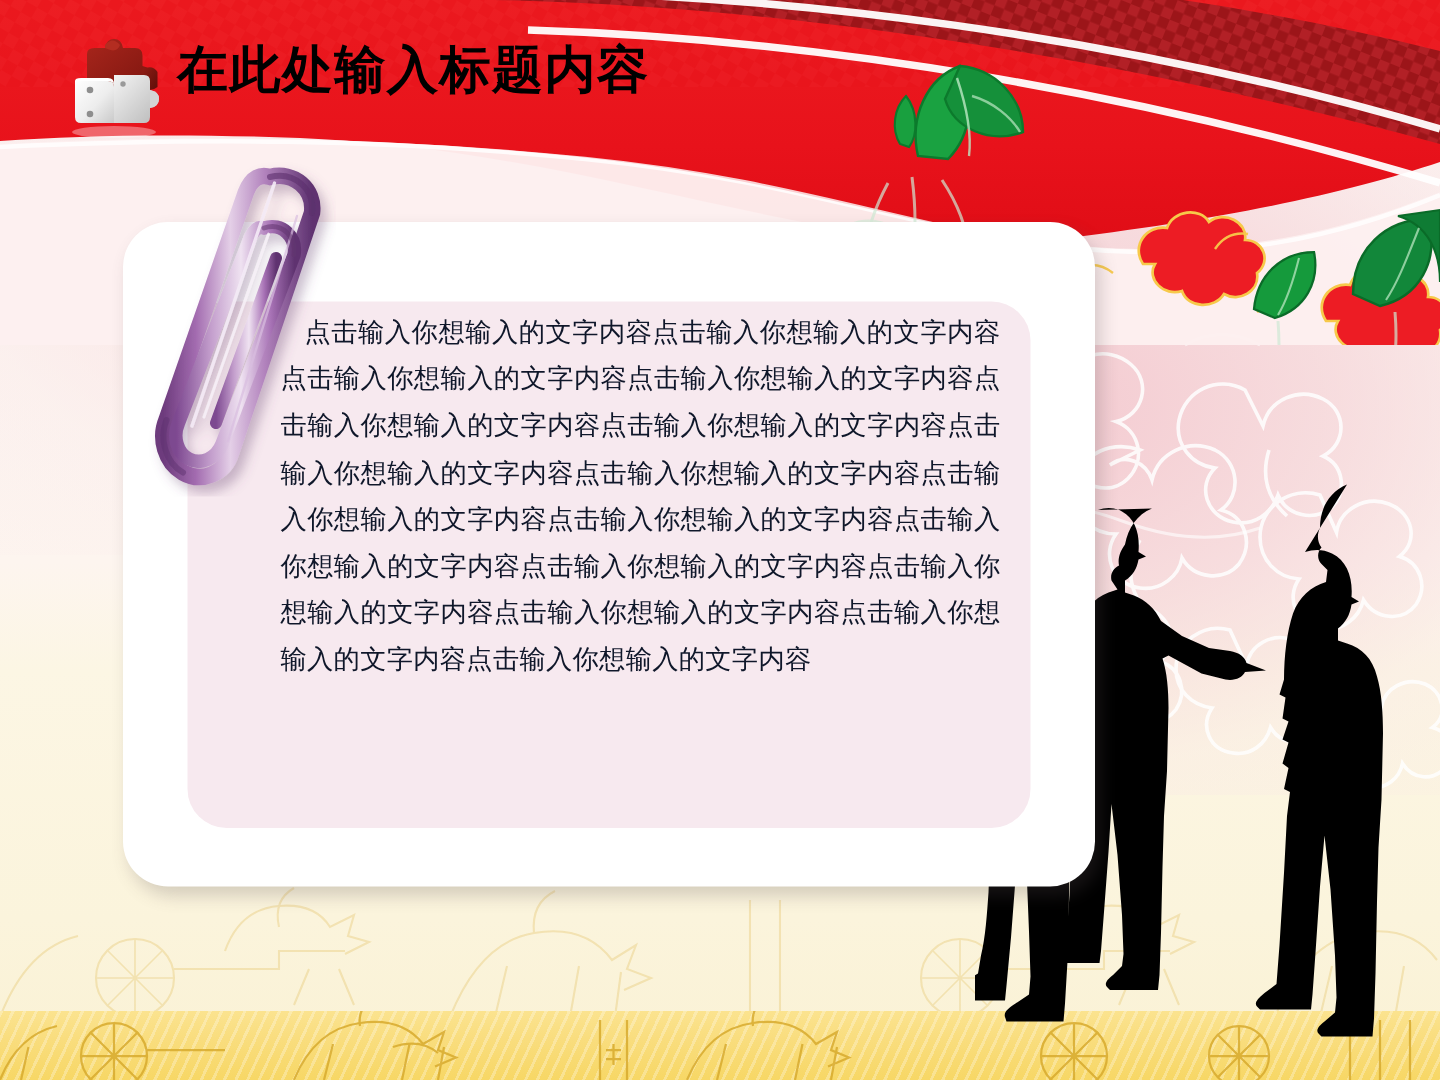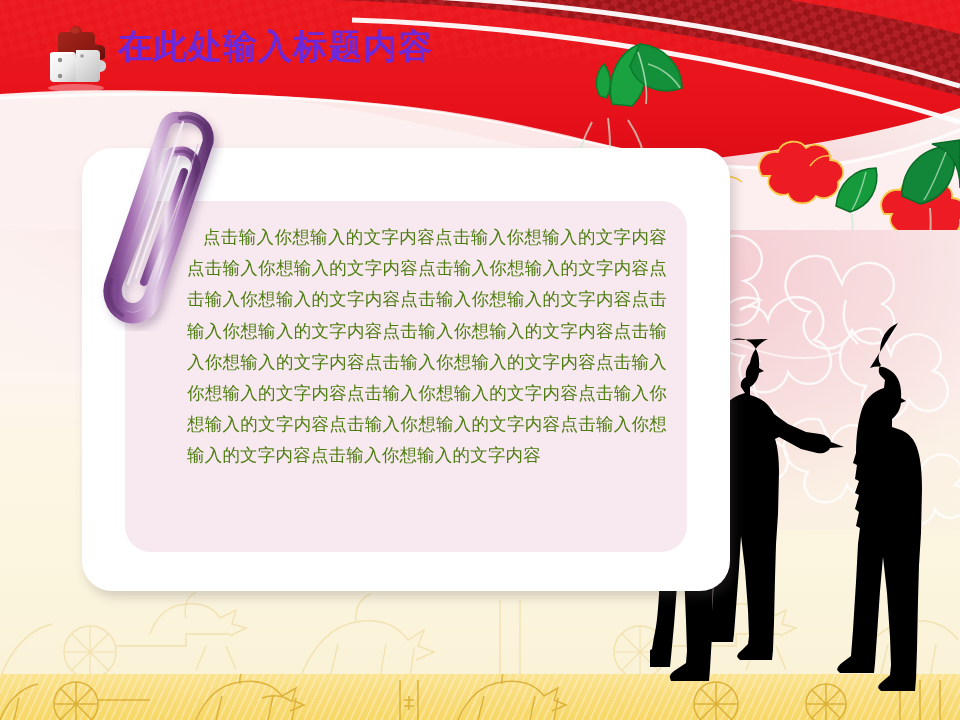--- a/index.html
+++ b/index.html
@@ -66,21 +66,21 @@
     overflow:hidden;
   }
   .header-wrap svg { display:block; }
 
   .title {
     position:absolute; left:118px; top:24px;
     font-family:"DejaVu Sans", sans-serif;
     font-weight:bold;
     font-size:34px;
     letter-spacing:1px;
-    color:#6d28d9;
+    color:#000000;
     white-space:nowrap;
     z-index:30;
   }
 
   .puzzle-icon {
     position:absolute; left:40px; top:22px;
     width:80px; height:72px;
     z-index:30;
   }
 
@@ -100,26 +100,26 @@
     box-shadow:4px 6px 11px rgba(90,80,85,.24);
     z-index:18;
   }
   .card-inner {
     position:absolute; left:43px; top:53px;
     width:562px; height:351px;
     background:#f7e9ef;
     border-radius:26px;
   }
   .body-text {
-    position:absolute; left:105px; top:75px;
+    position:absolute; left:105px; top:58px;
     width:480px;
-    font-family:Liberation Mono, monospace;
+    font-family:Liberation Sans, sans-serif;
     font-size:17.5px;
     line-height:31.2px;
-    color:#4d7c0f;
+    color:#0f172a;
     text-indent:16px;
     text-align:justify;
     text-justify:inter-character;
     letter-spacing:.2px;
     z-index:22;
   }
 
   
   .paperclip {
     position:absolute; left:84px; top:96px;

